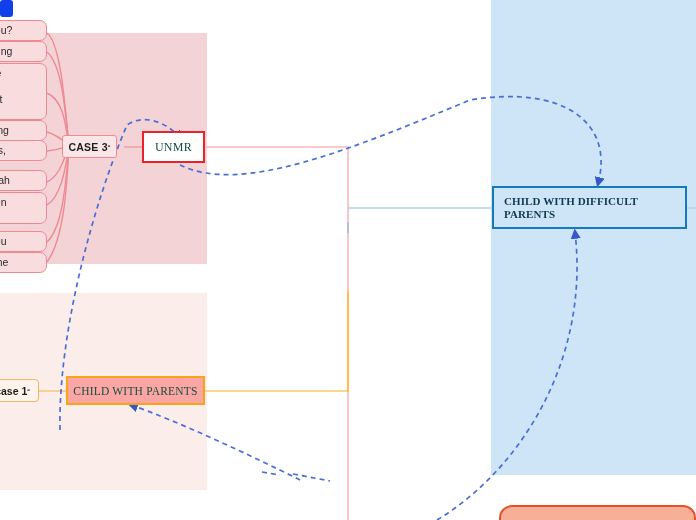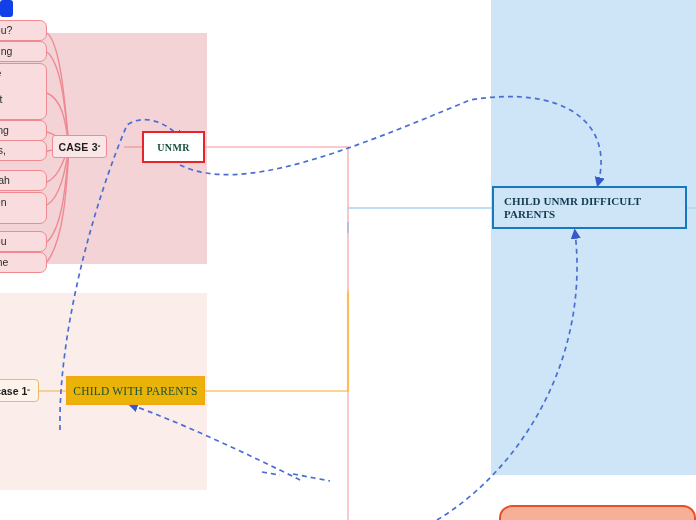--- a/index.html
+++ b/index.html
@@ -26,21 +26,21 @@
   
   .leaf{
     background:#f9dcdd;border:1.3px solid #ef8a93;border-radius:7px;
     color:#2b2b2b;font-size:10.5px;line-height:13px;
     padding:3px 5px 3px 6px;
     font-family:"Liberation Sans", sans-serif;
   }
 
   
   #node-case3{
-    left:52px;top:135px;width:55px;height:23px;
+    left:62px;top:135px;width:55px;height:23px;
     background:#fbe6e7;border:1.4px solid #ef8a93;border-radius:3px;
     justify-content:center;
     font-size:10.5px;font-weight:bold;color:#1d1d1d;letter-spacing:.2px;
   }
   #node-case3 .sup{font-size:7px;vertical-align:super;}
 
   
   #node-case1{
     left:-14px;top:379px;width:53px;height:23px;
     background:#fdf3ea;border:1.4px solid #e9ba6a;border-radius:4px;
@@ -48,27 +48,27 @@
     font-size:10.5px;font-weight:bold;color:#1d1d1d;
   }
   #node-case1 .sup{font-size:7px;vertical-align:super;}
 
   
   #node-unmr{
     left:142px;top:131px;width:63px;height:32px;
     background:#ffffff;border:2.6px solid #e8232a;
     justify-content:center;
     font-family:"Liberation Serif", serif;
-    font-size:10px;font-weight:bold;color:#14503c;letter-spacing:.3px;
+    font-size:12px;font-weight:normal;color:#14503c;letter-spacing:.3px;
   }
 
   
   #node-child-parents{
     left:66px;top:376px;width:139px;height:29px;
-    background:#eab308;border:2.6px solid #f5a516;
+    background:#fca5a5;border:2.6px solid #f5a516;
     justify-content:center;
     font-family:"Liberation Serif", serif;
     font-size:11.5px;color:#14503c;letter-spacing:.2px;
   }
 
   
   #node-child-difficult{
     left:492px;top:186px;width:195px;height:43px;
     background:#cee5f7;border:2.4px solid #1479bd;
     padding:0 0 0 10px;
@@ -196,21 +196,21 @@
   <div class="node" id="node-case1">
     <span>case 1</span>
       <span class="sup">º</span>
   </div>
 
   <div class="node" id="node-child-parents">
     <span>CHILD WITH PARENTS</span>
   </div>
 
   <div class="node" id="node-child-difficult">
-    <span>CHILD UNMR DIFFICULT PARENTS</span>
+    <span>CHILD WITH DIFFICULT PARENTS</span>
   </div>
 
 
   <div class="node" id="node-bottom">
     <span>&nbsp;</span>
   </div>
 
   <div id="marker-collapsed"></div>
 
 </div>

